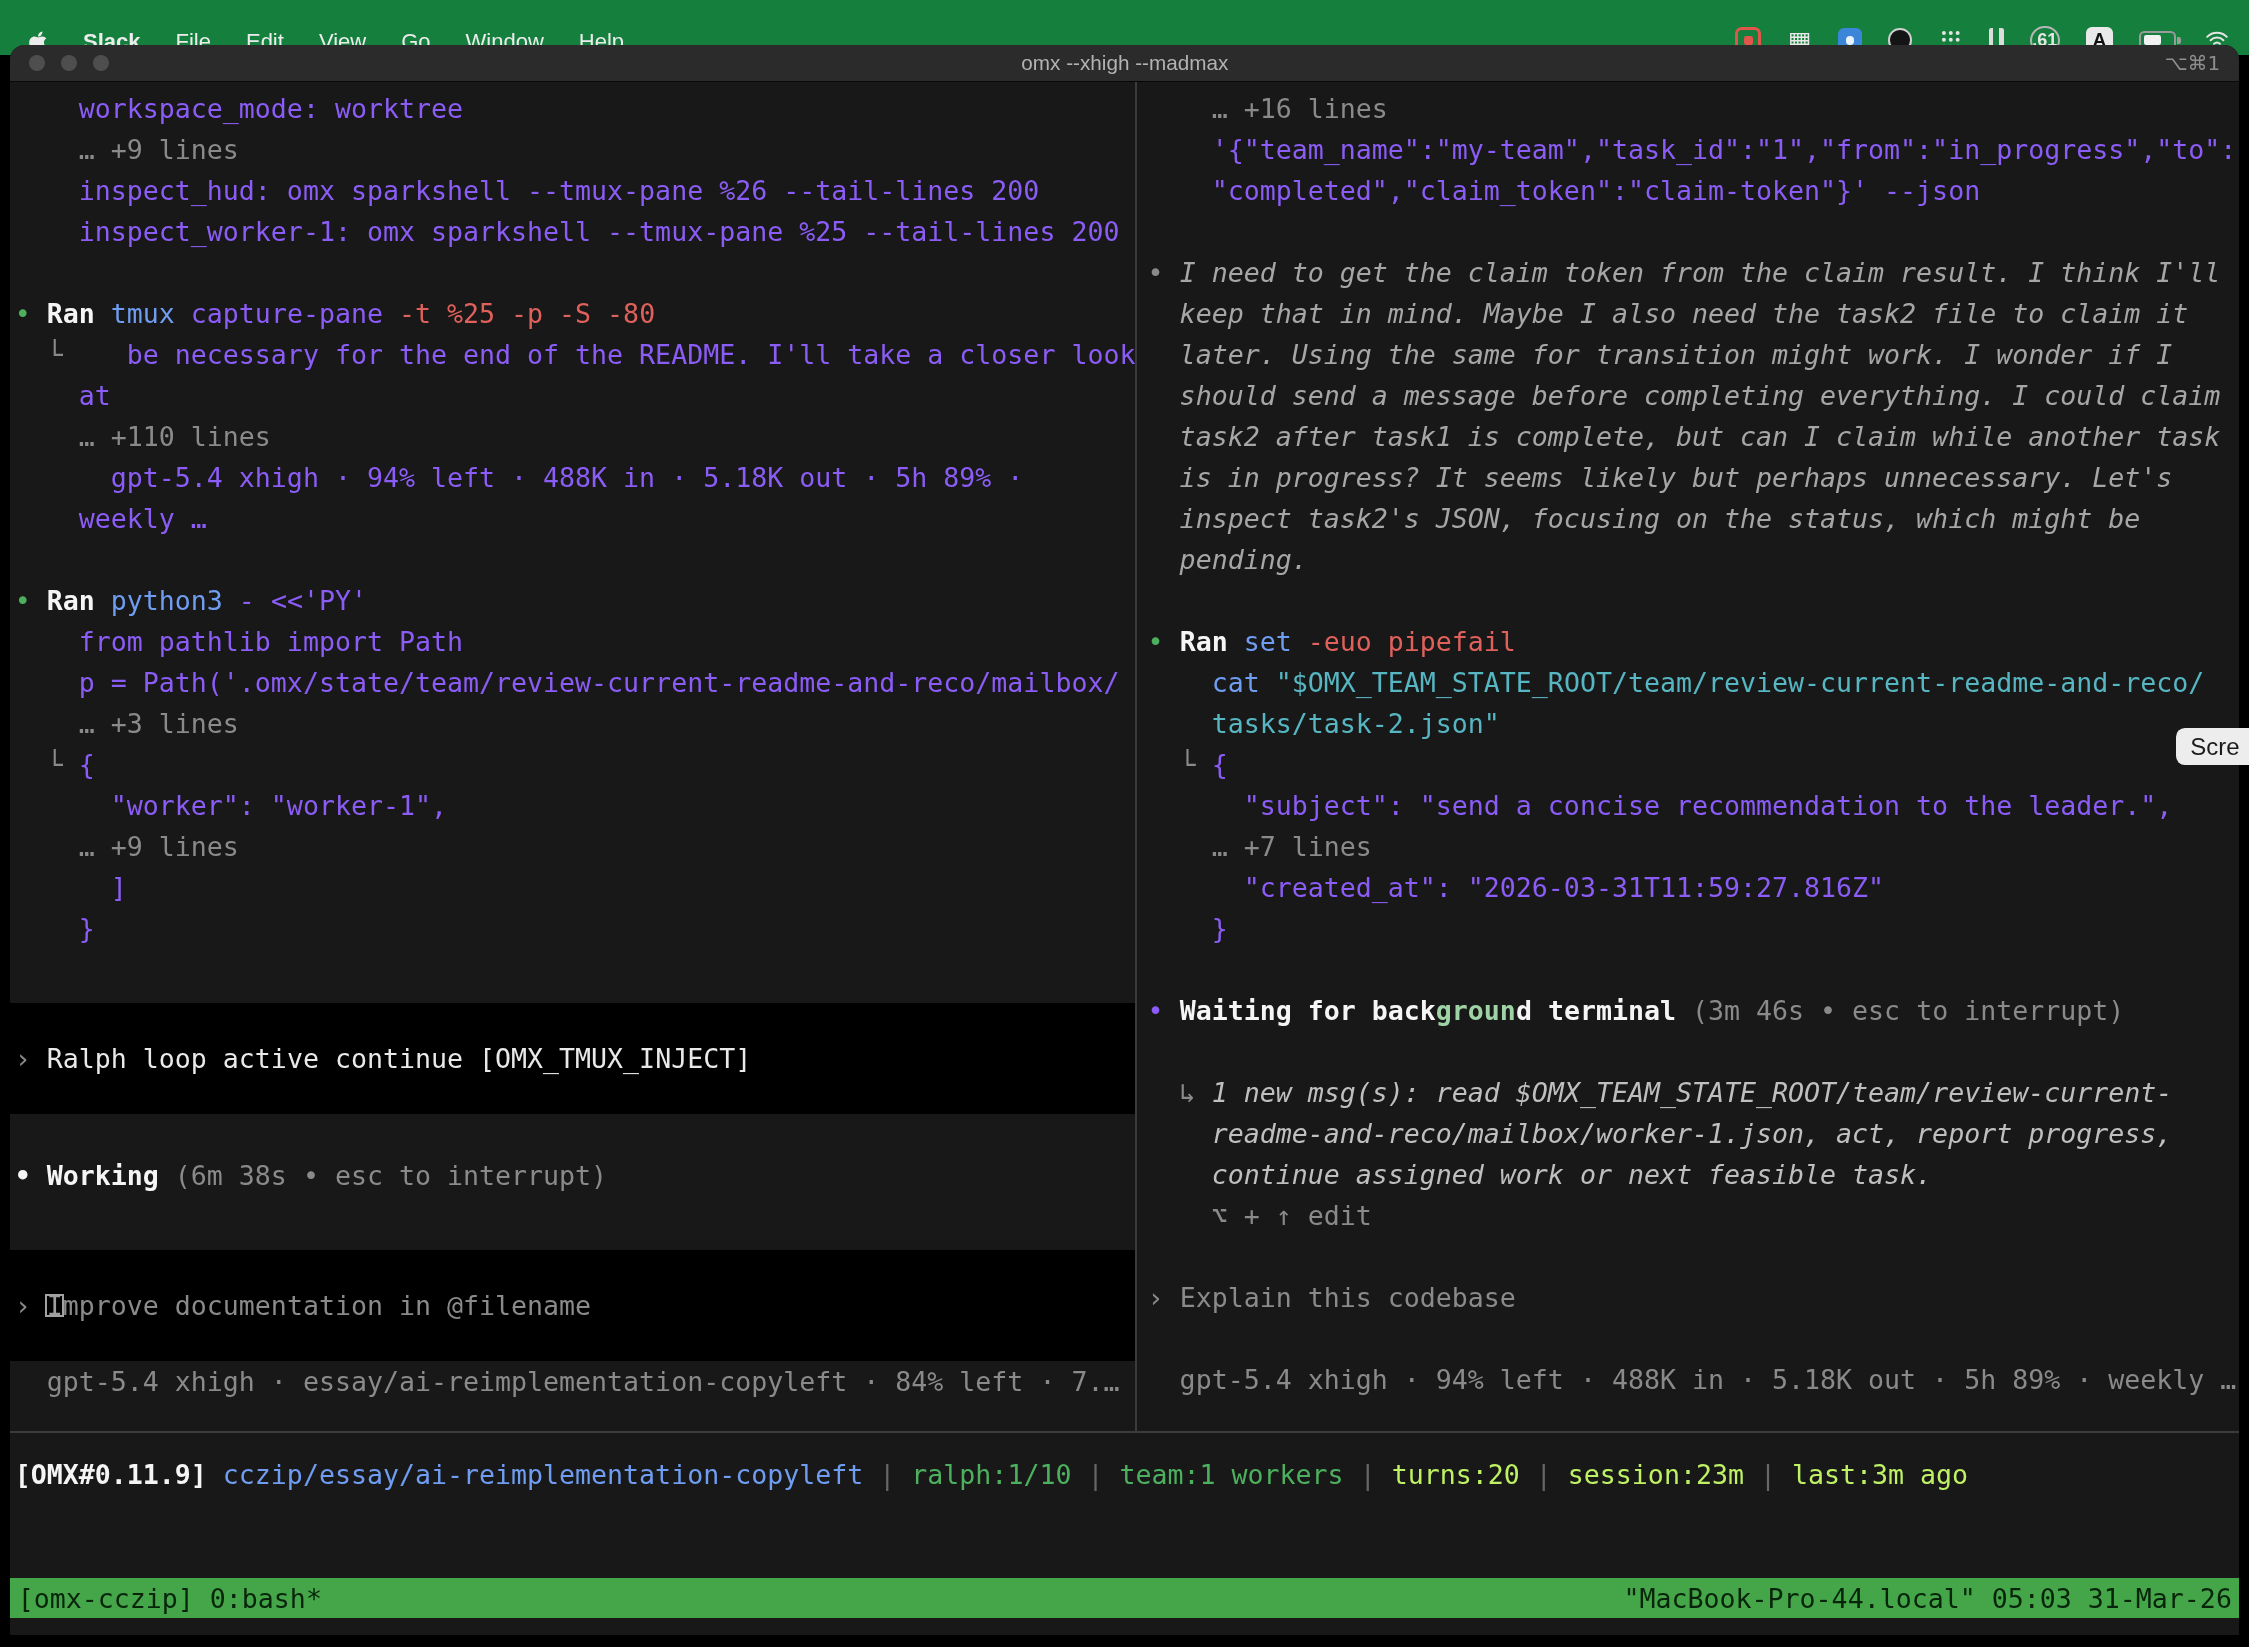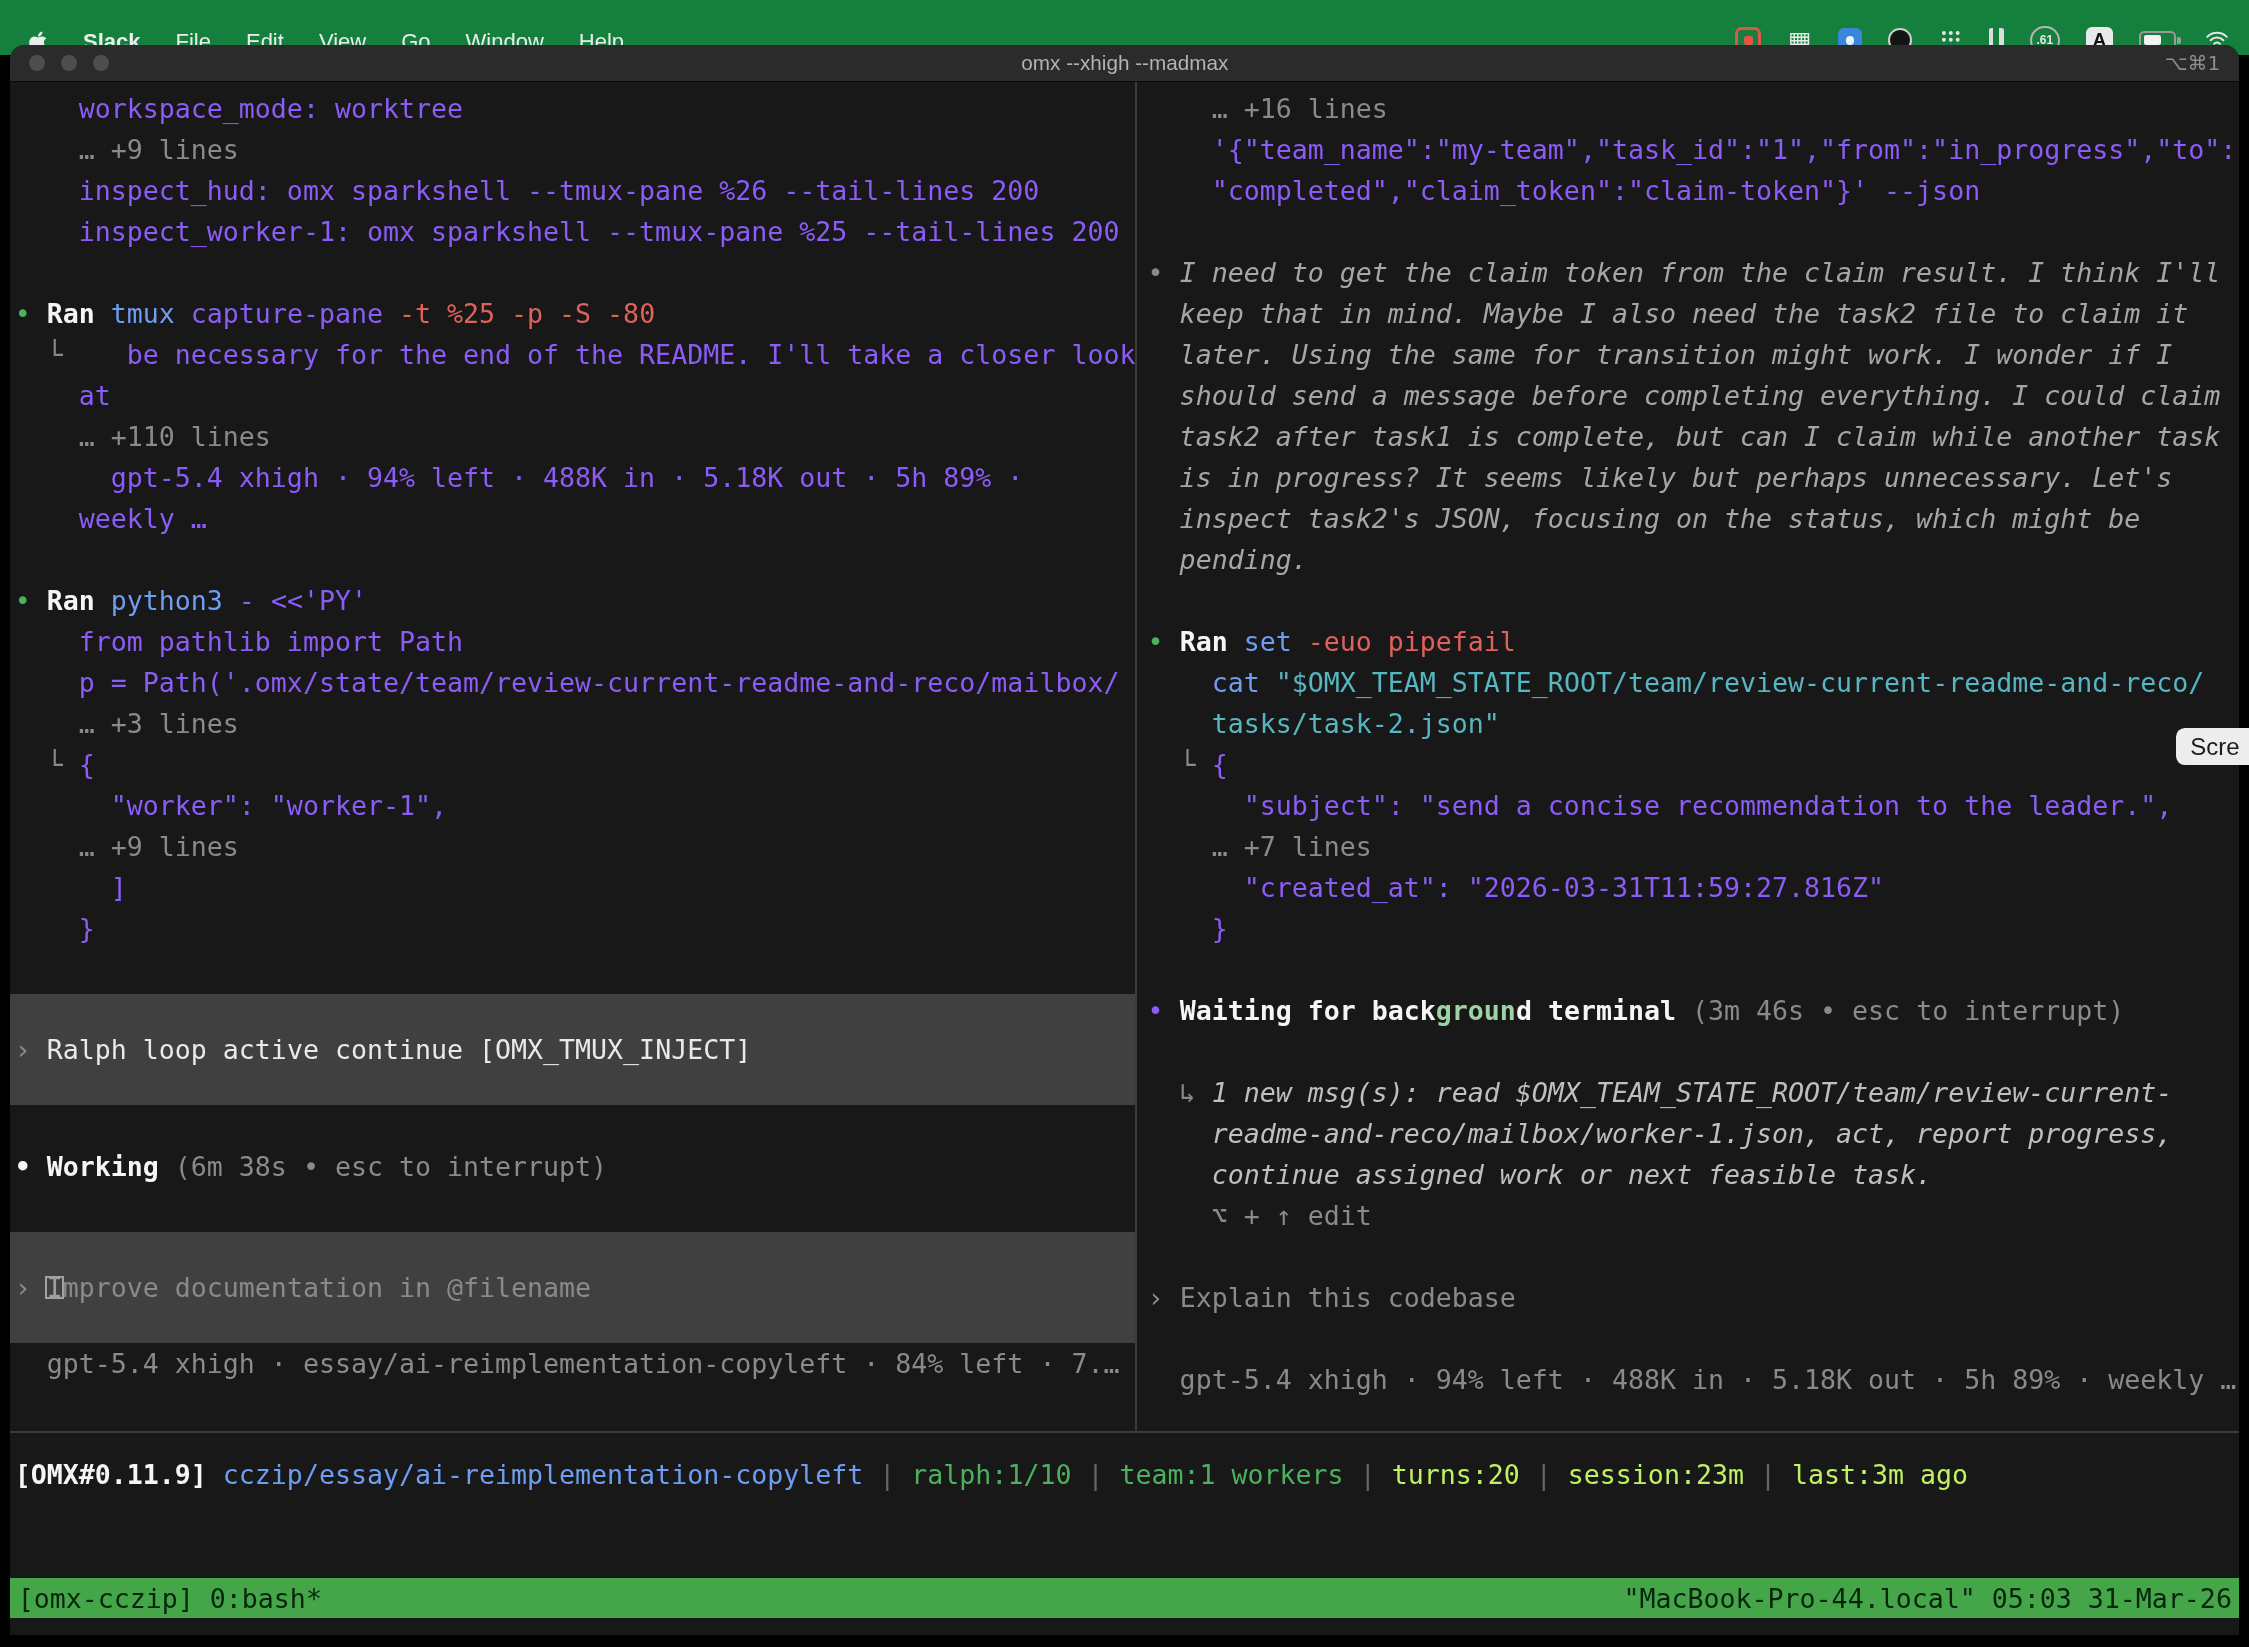--- a/index.html
+++ b/index.html
@@ -13,21 +13,21 @@
   .app-name { font-weight:bold; }
   .mb-right { margin-left:auto; display:flex; align-items:center; gap:26.6px; padding-right:19px; }
   .mi { display:inline-flex; align-items:center; justify-content:center; }
   .rec { width:26.6px; height:26.6px; border:3px solid #e0564a; border-radius:6.6px; }
   .rec i { width:8.9px; height:8.9px; background:#e0564a; border-radius:2.2px; }
   .gridglyph { color:#e8e8e8; font-size:25px; font-family:"DejaVu Sans",sans-serif; }
   .blueapp { width:23.6px; height:23.6px; border-radius:5.9px; background:#3b86d8; }
   .blueapp i { width:8.9px; height:8.9px; border-radius:50%; background:#eaf3fc; margin:7.4px; display:block; }
   .darkapp { width:23.6px; height:23.6px; border-radius:50%; background:#141414; border:2.2px solid #cfcfcf; }
   .pillbars { width:14.8px; height:23.6px; background:linear-gradient(90deg,#dcdcdc 0 4.4px,transparent 4.4px 10.3px,#dcdcdc 10.3px 14.8px); border-radius:2.2px; }
-  .gauge { width:29.5px; height:29.5px; border:2.2px solid #b5b5b5; border-radius:50%; color:#e6e6e6; font-size:12px; font-weight:bold; }
+  .gauge { width:29.5px; height:29.5px; border:2.2px solid #b5b5b5; border-radius:50%; color:#e6e6e6; font-size:18px; font-weight:bold; }
   .inputsrc { width:26.6px; height:26.6px; background:#e9e9e9; border-radius:5.9px; color:#111; font-weight:bold; font-size:18.5px; }
   .batt { width:37px; height:18.5px; border:2.2px solid #9b9b9b; border-radius:5.2px; position:relative; }
   .batt::before { content:""; position:absolute; left:2.2px; top:2.2px; bottom:2.2px; width:17.7px; background:#f2f2f2; border-radius:2.2px; }
   .batt::after { content:""; position:absolute; right:-6.6px; top:4.4px; width:3.7px; height:6.6px; background:#9b9b9b; border-radius:0 2.2px 2.2px 0; }
 
   
   .window { position:absolute; left:10.3px; top:45px; width:2229px; height:1590px; background:#181818; border-radius:14.8px 14.8px 0 0; overflow:hidden; }
   .titlebar { height:37px; background:#2b2b2b; border-bottom:0.7px solid #090909; display:flex; align-items:center; position:relative; }
   .lights { display:flex; gap:16px; padding-left:19px; }
   .tl { width:16px; height:16px; border-radius:50%; background:#4e4e4e; }
@@ -35,21 +35,21 @@
   .wshort { margin-left:auto; padding-right:19px; color:#8d8d8d; font-size:20px; position:relative; z-index:2; font-family:"DejaVu Sans",sans-serif; }
 
   
   .term { position:absolute; top:37px; left:0; right:0; bottom:0; font-family:"DejaVu Sans Mono",monospace; font-size:26.6px; line-height:41px; color:#cfcfcf; }
   .pane { position:absolute; top:0; white-space:pre; overflow:hidden; }
   .pane-left  { left:0; width:1125px; height:1349px; padding:5.9px 0 0 4.4px; }
   .pane-right { left:1127px; width:1130px; height:1349px; padding:5.9px 0 0 10.3px; }
   .vdiv { position:absolute; left:1125px; top:0; width:2.2px; height:1349px; background:#3b3b3b; }
   .hdiv { position:absolute; top:1349px; left:0; right:0; height:2.2px; background:#3b3b3b; }
   .tline { height:41px; }
-  .tline.band { height:auto; background:#404040; margin-top:4px; padding:35px 0 35px 4.4px; }
+  .tline.band { height:auto; background:#000000; margin-top:13px; padding:35px 0 35px 4.4px; }
   .pane-left .tline.band { margin-left:-4.4px; }
 
   .sg-d   { color:#8b5cf6; }
   .sg-d2  { color:#e9e9e9; }
   .sg-dim { color:#8a8a8a; }
   .sg-b   { color:#f5f5f5; font-weight:bold; }
   .sg-blue{ color:#6f9df2; }
   .sg-red { color:#e0615c; }
   .sg-cyan{ color:#56b6c2; }
   .sg-grn { color:#4cb05e; }

